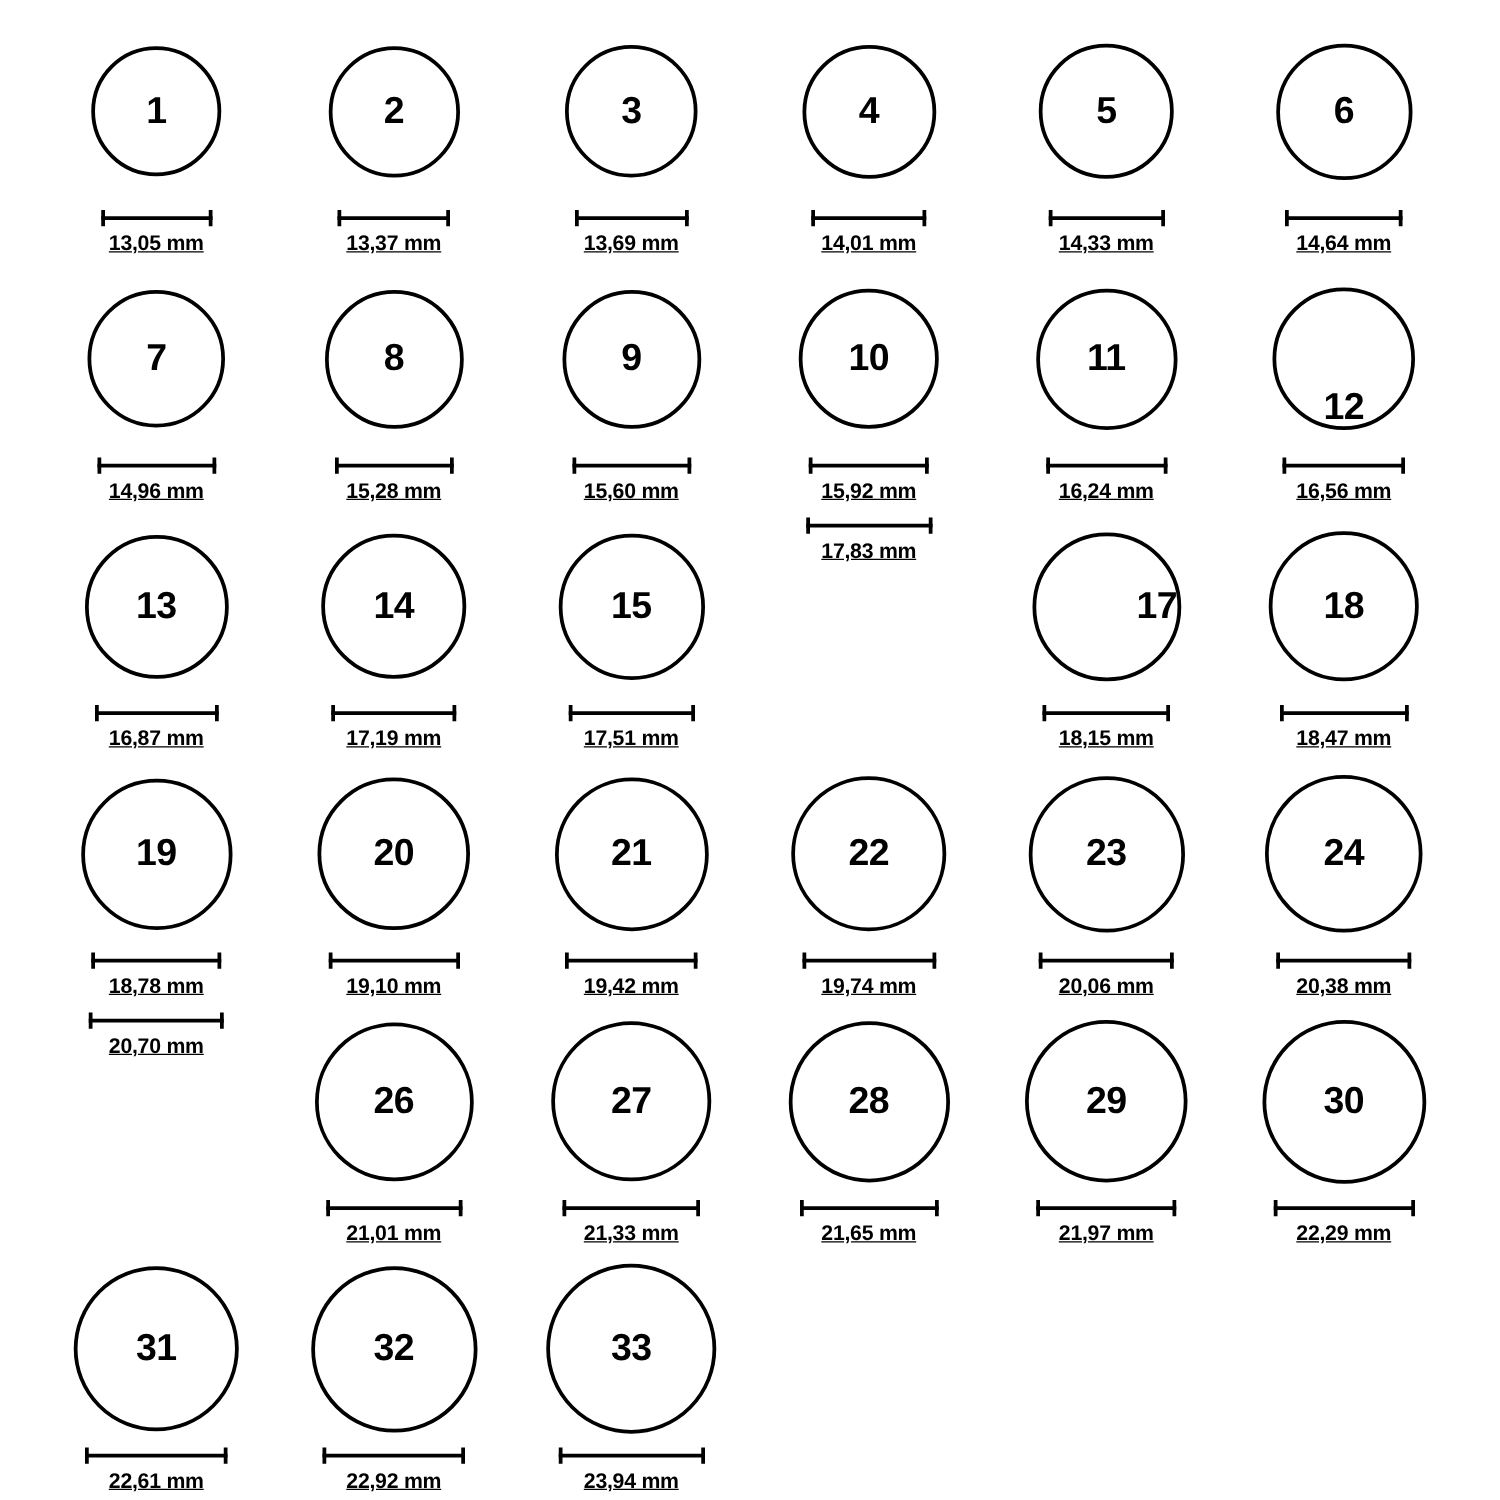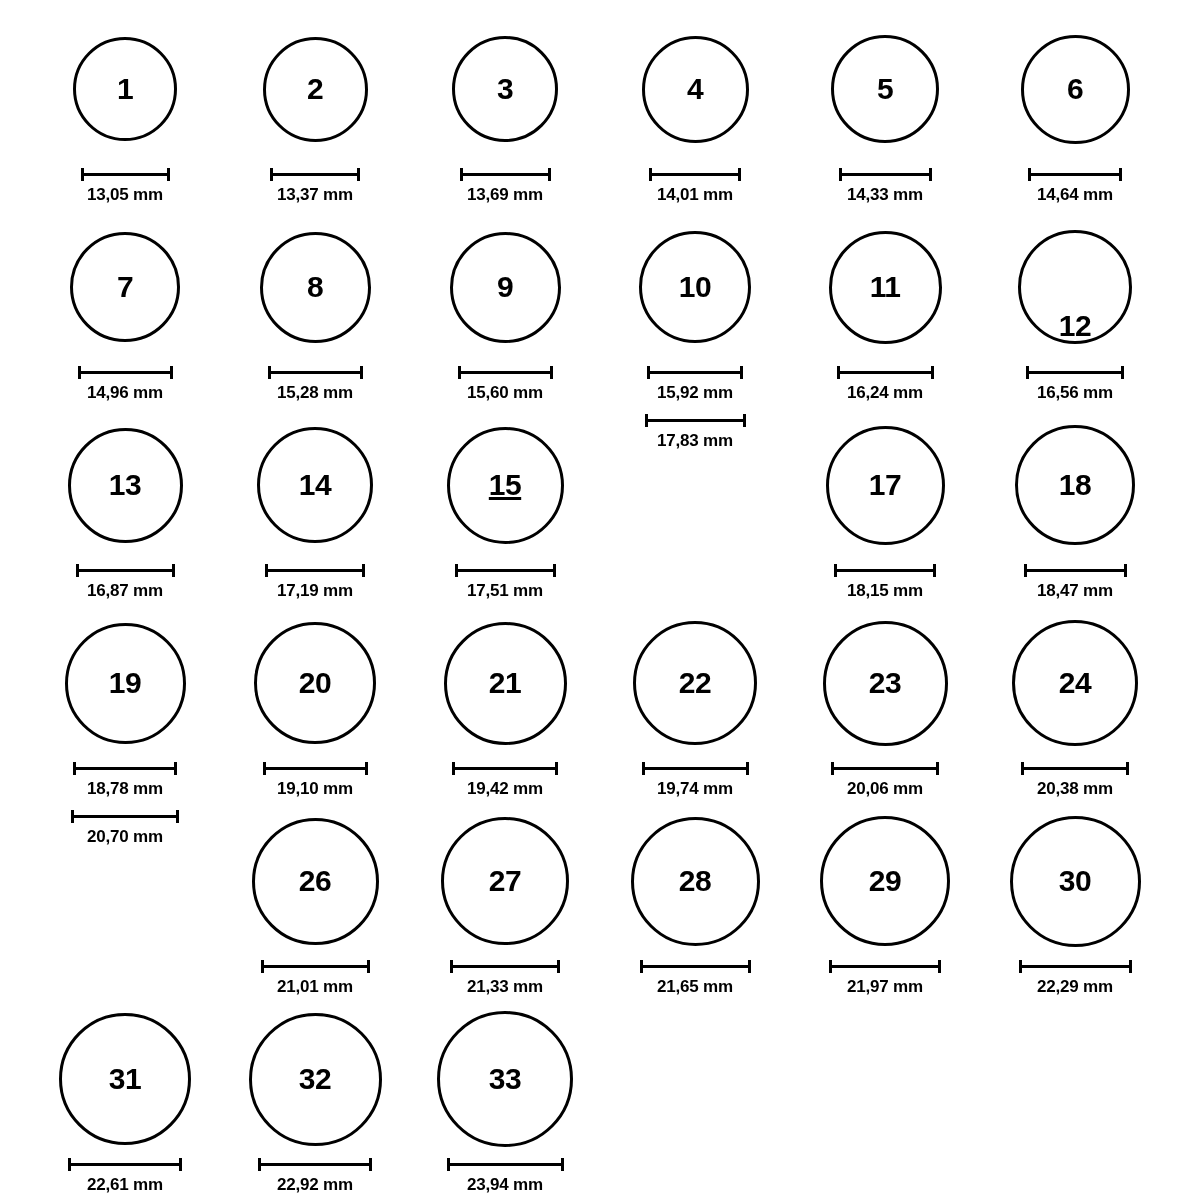--- a/index.html
+++ b/index.html
@@ -83,20 +83,21 @@
     background: #000000;
   }
   .dim-bar .cap.left { left: 0; }
   .dim-bar .cap.right { right: 0; }
   .dim-text {
     font-size: 17px;
     font-weight: bold;
     margin-top: 5px;
     white-space: nowrap;
     letter-spacing: -0.2px;
+    text-decoration: underline;
   }
 </style>
 </head>
 <body>
 
 <div id="chart">
   <div class="grid">
       <div class="cell">
         <div class="ring-wrap">
           <div class="ring" style="width: 104px; height: 104px;">
@@ -288,21 +289,21 @@
         <div class="dim">
           <div class="dim-bar" style="width: 100px;">
             <span class="cap left"></span>
             <span class="cap right"></span>
           </div>
           <div class="dim-text">17,19 mm</div>
         </div>
       </div>
       <div class="cell">
         <div class="ring-wrap">
-          <div class="ring" style="width: 117px; height: 117px; text-decoration: underline;">
+          <div class="ring" style="width: 117px; height: 117px;">
             <span class="ring-label">15</span>
           </div>
         </div>
         <div class="dim">
           <div class="dim-bar" style="width: 101px;">
             <span class="cap left"></span>
             <span class="cap right"></span>
           </div>
           <div class="dim-text">17,51 mm</div>
         </div>
@@ -311,21 +312,21 @@
         <div class="dim">
           <div class="dim-bar" style="width: 101px;">
             <span class="cap left"></span>
             <span class="cap right"></span>
           </div>
           <div class="dim-text">17,83 mm</div>
         </div>
       </div>
       <div class="cell">
         <div class="ring-wrap">
-          <div class="ring" style="width: 119px; height: 119px;">
+          <div class="ring" style="width: 119px; height: 119px; justify-content: flex-end;">
             <span class="ring-label">17</span>
           </div>
         </div>
         <div class="dim">
           <div class="dim-bar" style="width: 102px;">
             <span class="cap left"></span>
             <span class="cap right"></span>
           </div>
           <div class="dim-text">18,15 mm</div>
         </div>

